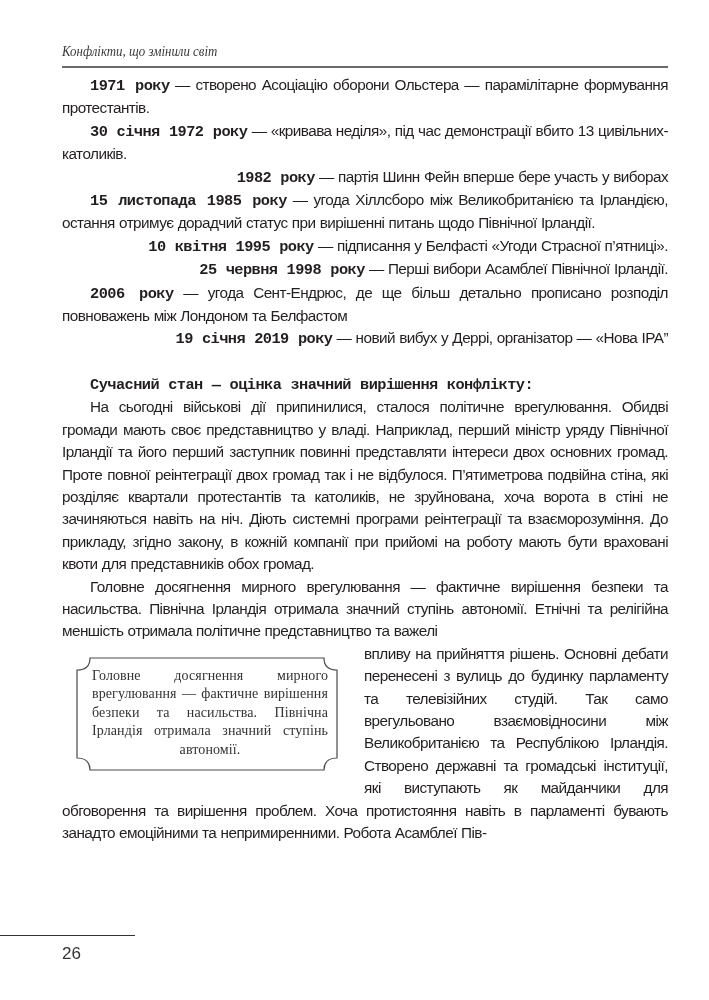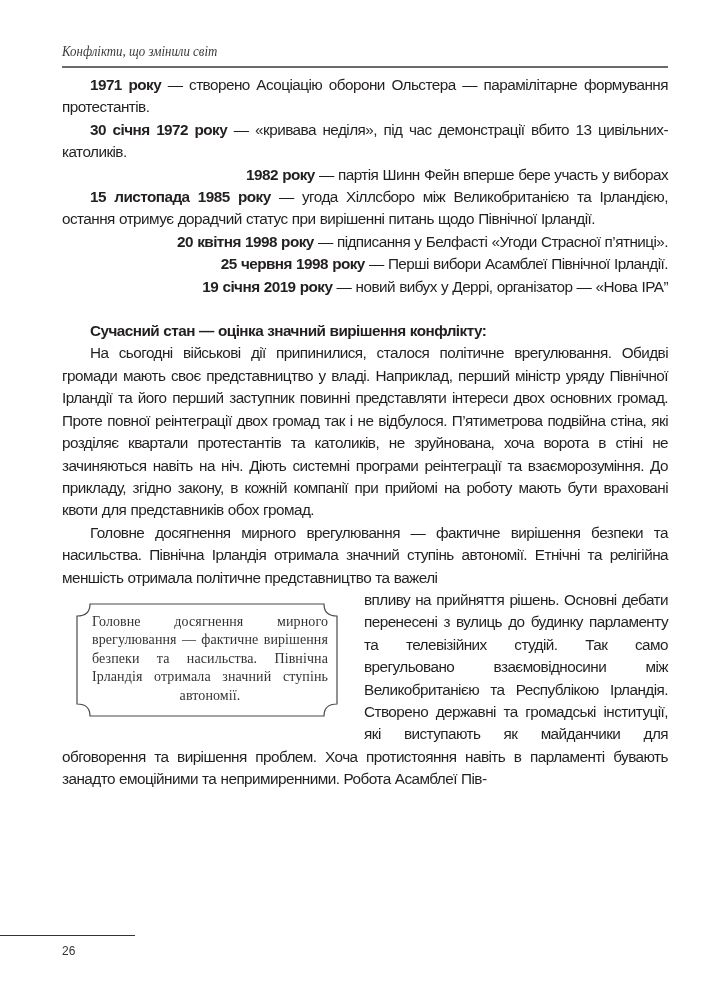--- a/index.html
+++ b/index.html
@@ -1,44 +1,45 @@
 <!DOCTYPE html>
 <html><head>
 <meta charset="utf-8">
 <style>
   html, body { margin:0; padding:0; background:#ffffff; }
   body { width:709px; height:1000px; position:relative; overflow:hidden; color:#231f20; }
   .running-head { position:absolute; left:62px; top:44px; font-family:"Liberation Serif", serif; font-style:italic; font-size:14px; color:#3a3a3a; transform:scaleX(0.92); transform-origin:left; }
   .head-rule { position:absolute; left:62px; top:66px; width:606px; height:2px; background:#6b6b6b; }
   .body { position:absolute; left:62px; top:74px; width:606px; font-family:"Liberation Sans", sans-serif; font-size:15.3px; line-height:22.4px; letter-spacing:-0.55px; word-spacing:0.5px; text-align:justify; }
   .body p { margin:0; text-indent:28px; }
-  .body b { font-weight:bold; }
+  .body b { font-weight:bold;font-family:Liberation Mono, monospace; }
   .gap { height:22px; }
   .float-wrap { position:relative; }
   .callout { float:left; width:262px; margin:14px 26px 10px 14px; height:114px; position:relative; }
   .callout svg { position:absolute; left:0; top:0; }
   .callout-text { position:absolute; left:16px; top:10px; width:236px; font-family:"Liberation Serif", serif; font-size:14px; line-height:18.5px; letter-spacing:0.1px; text-align:justify; text-align-last:center; color:#333; }
   .foot-rule { position:absolute; left:0; top:935px; width:135px; height:1px; background:#333; }
-  .page-num { position:absolute; left:62px; top:944px; font-family:"Liberation Sans", sans-serif; font-size:12px; color:#333; }
+  .page-num { position:absolute; left:62px; top:944px; font-family:"Liberation Sans", sans-serif; font-size:17px; color:#333; }
   .nojust { text-align:right; }
 </style>
 </head>
 <body>
 
 <div class="running-head">Конфлікти, що змінили світ</div>
 <div class="head-rule"></div>
 
 <div class="body">
   <div>
     <p><b>1971 року</b><span> — створено Асоціацію оборони Ольстера — парамілітарне формування протестантів.</span></p>
     <p><b>30 січня 1972 року</b><span> — «кривава неділя», під час демонстрації вбито 13 цивільних-католиків.</span></p>
     <p class="nojust"><b>1982 року</b><span> — партія Шинн Фейн вперше бере участь у виборах</span></p>
     <p><b>15 листопада 1985 року</b><span> — угода Хіллсборо між Великобританією та Ірландією, остання отримує дорадчий статус при вирішенні питань щодо Північної Ірландії.</span></p>
-    <p class="nojust"><b>20 квітня 1998 року</b><span> — підписання у Белфасті «Угоди Страсної п’ятниці».</span></p>
+    <p class="nojust"><b>10 квітня 1995 року</b><span> — підписання у Белфасті «Угоди Страсної п’ятниці».</span></p>
     <p class="nojust"><b>25 червня 1998 року</b><span> — Перші вибори Асамблеї Північної Ірландії.</span></p>
+    <p><b>2006 року</b><span> — угода Сент-Ендрюс, де ще більш детально прописано розподіл повноважень між Лондоном та Белфастом</span></p>
     <p class="nojust"><b>19 січня 2019 року</b><span> — новий вибух у Деррі, організатор — «Нова ІРА”</span></p>
   </div>
 
   <div class="gap"></div>
 
   <p><b>Сучасний стан — оцінка значний вирішення конфлікту:</b></p>
   <p>На сьогодні військові дії припинилися, сталося політичне врегулювання. Обидві громади мають своє представництво у владі. Наприклад, перший міністр уряду Північної Ірландії та його перший заступник повинні представляти інтереси двох основних громад. Проте повної реінтеграції двох громад так і не відбулося. П’ятиметрова подвійна стіна, які розділяє квартали протестантів та католиків, не зруйнована, хоча ворота в стіні не зачиняються навіть на ніч. Діють системні програми реінтеграції та взаєморозуміння. До прикладу, згідно закону, в кожній компанії при прийомі на роботу мають бути враховані квоти для представників обох громад.</p>
   <p>Головне досягнення мирного врегулювання — фактичне вирішення безпеки та насильства. Північна Ірландія отримала значний ступінь автономії. Етнічні та релігійна меншість отримала політичне представництво та важелі</p>
   <div class="float-wrap">
     <div class="callout">

